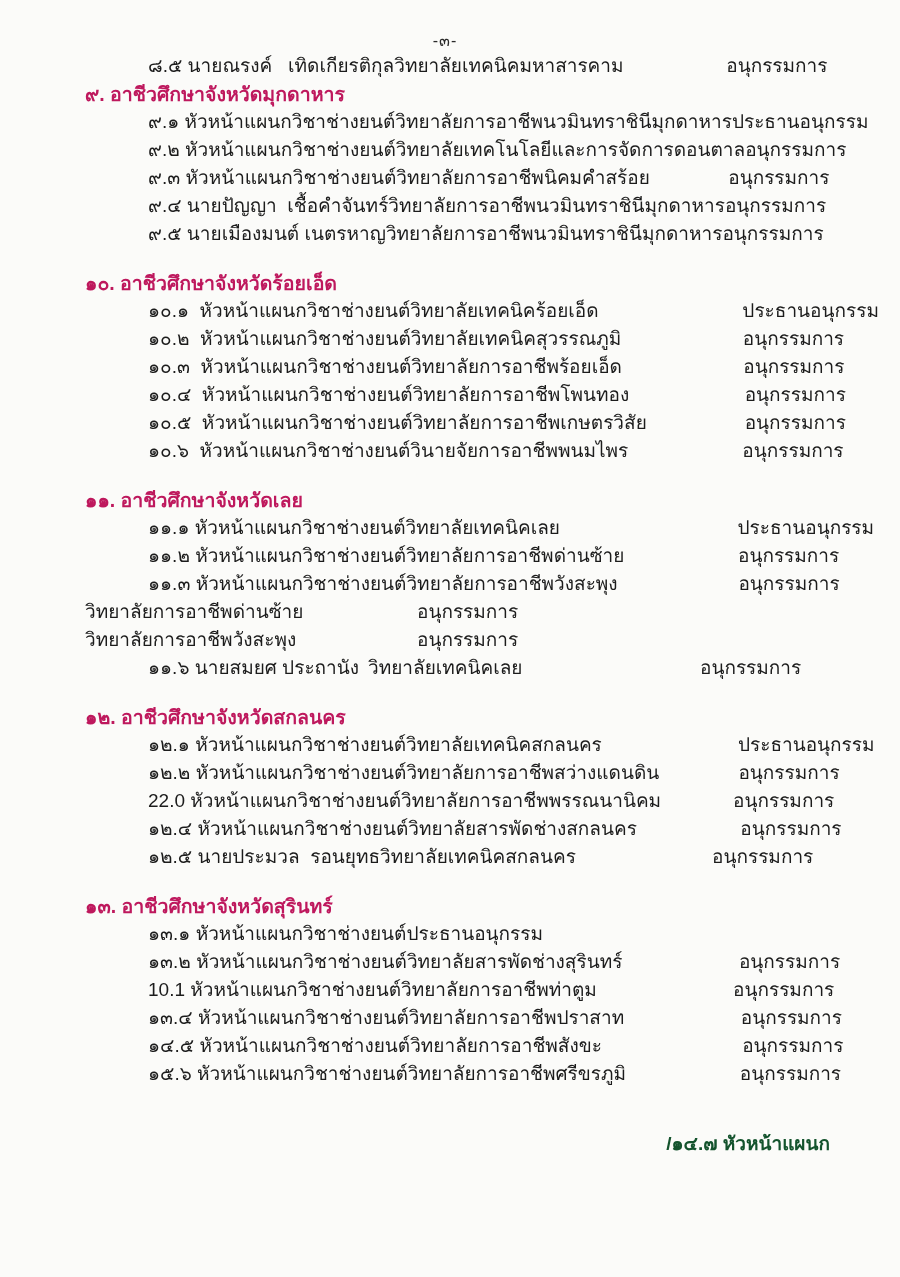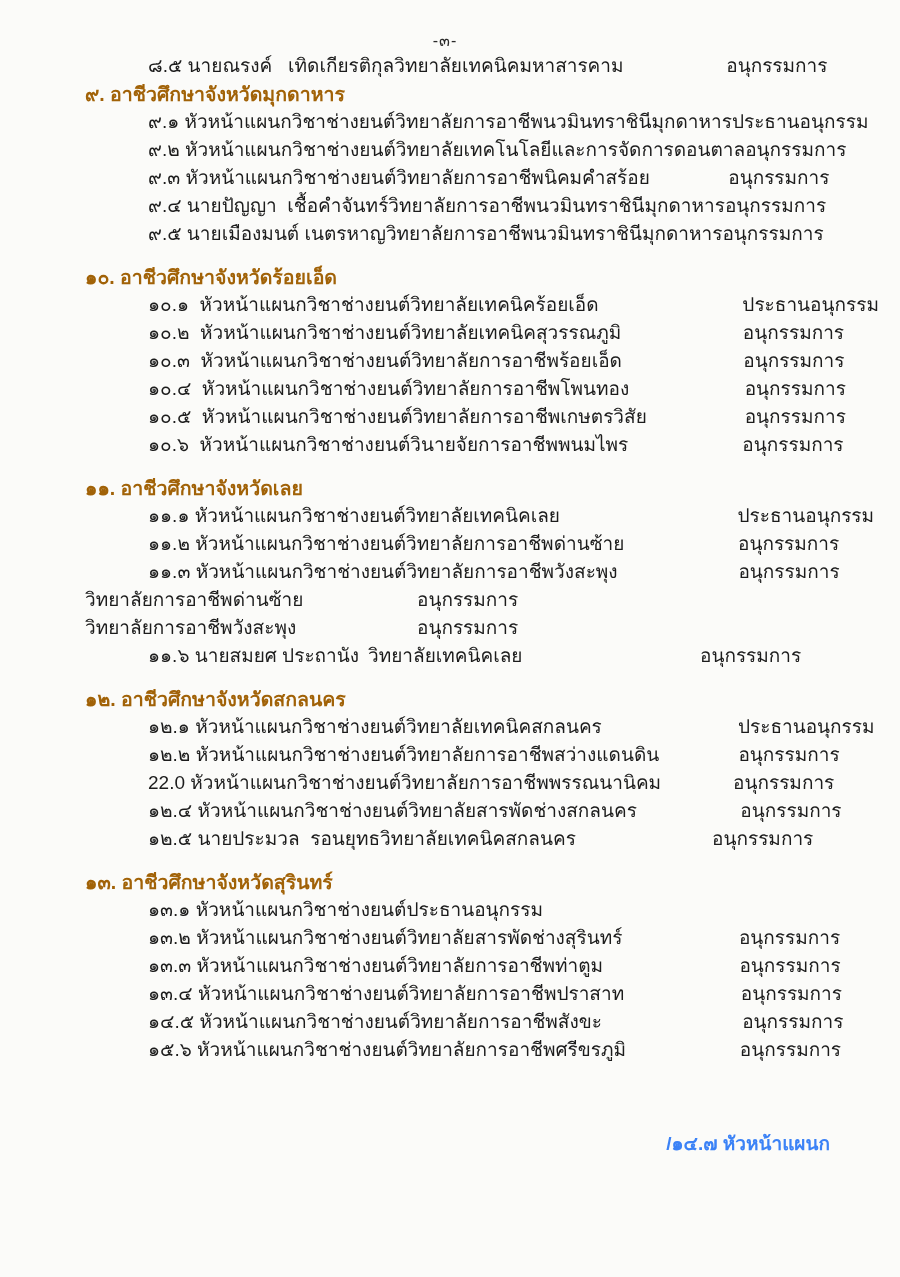--- a/index.html
+++ b/index.html
@@ -35,31 +35,31 @@
     white-space:pre;
   }
   .row .c1{flex:0 0 220px;padding-left:63px;box-sizing:content-box;}
   .row .c2{flex:0 0 332px;}
   .row .c3{flex:1 1 auto;}
   .section-title{
     font-weight:bold;
     font-size:19.5px;
     line-height:28px;
     white-space:pre;
-    color:#a16207;
+    color:#be185d;
   }
-  .section-title.gap{margin-top:15px;}
+  .section-title.gap{margin-top:21px;}
   .catchword{
     position:absolute;
     top:1128px;
     right:70px;
     font-size:19px;
     font-weight:bold;
     white-space:pre;
-    color:#3b82f6;
+    color:#14532d;
   }
 </style>
 </head>
 <body>
 
 <div class="page">
   <div class="page-number">-๓-</div>
 
   <div class="doc-body" id="doc-body">
       <div class="row"><div class="c1">๘.๕ นายณรงค์   เทิดเกียรติกุล</div><div class="c2">วิทยาลัยเทคนิคมหาสารคาม</div><div class="c3">อนุกรรมการ</div></div>
@@ -85,20 +85,20 @@
       <div class="row"><div class="c1">๑๑.๖ นายสมยศ ประถานัง</div><div class="c2">วิทยาลัยเทคนิคเลย</div><div class="c3">อนุกรรมการ</div></div>
       <div class="section-title gap">๑๒. อาชีวศึกษาจังหวัดสกลนคร</div>
       <div class="row"><div class="c1">๑๒.๑ หัวหน้าแผนกวิชาช่างยนต์</div><div class="c2">วิทยาลัยเทคนิคสกลนคร</div><div class="c3">ประธานอนุกรรม</div></div>
       <div class="row"><div class="c1">๑๒.๒ หัวหน้าแผนกวิชาช่างยนต์</div><div class="c2">วิทยาลัยการอาชีพสว่างแดนดิน</div><div class="c3">อนุกรรมการ</div></div>
       <div class="row"><div class="c1">22.0 หัวหน้าแผนกวิชาช่างยนต์</div><div class="c2">วิทยาลัยการอาชีพพรรณนานิคม</div><div class="c3">อนุกรรมการ</div></div>
       <div class="row"><div class="c1">๑๒.๔ หัวหน้าแผนกวิชาช่างยนต์</div><div class="c2">วิทยาลัยสารพัดช่างสกลนคร</div><div class="c3">อนุกรรมการ</div></div>
       <div class="row"><div class="c1">๑๒.๕ นายประมวล  รอนยุทธ</div><div class="c2">วิทยาลัยเทคนิคสกลนคร</div><div class="c3">อนุกรรมการ</div></div>
       <div class="section-title gap">๑๓. อาชีวศึกษาจังหวัดสุรินทร์</div>
       <div class="row"><div class="c1">๑๓.๑ หัวหน้าแผนกวิชาช่างยนต์</div><div class="c3">ประธานอนุกรรม</div></div>
       <div class="row"><div class="c1">๑๓.๒ หัวหน้าแผนกวิชาช่างยนต์</div><div class="c2">วิทยาลัยสารพัดช่างสุรินทร์</div><div class="c3">อนุกรรมการ</div></div>
-      <div class="row"><div class="c1">๑๓.๓ หัวหน้าแผนกวิชาช่างยนต์</div><div class="c2">วิทยาลัยการอาชีพท่าตูม</div><div class="c3">อนุกรรมการ</div></div>
+      <div class="row"><div class="c1">10.1 หัวหน้าแผนกวิชาช่างยนต์</div><div class="c2">วิทยาลัยการอาชีพท่าตูม</div><div class="c3">อนุกรรมการ</div></div>
       <div class="row"><div class="c1">๑๓.๔ หัวหน้าแผนกวิชาช่างยนต์</div><div class="c2">วิทยาลัยการอาชีพปราสาท</div><div class="c3">อนุกรรมการ</div></div>
       <div class="row"><div class="c1">๑๔.๕ หัวหน้าแผนกวิชาช่างยนต์</div><div class="c2">วิทยาลัยการอาชีพสังขะ</div><div class="c3">อนุกรรมการ</div></div>
       <div class="row"><div class="c1">๑๕.๖ หัวหน้าแผนกวิชาช่างยนต์</div><div class="c2">วิทยาลัยการอาชีพศรีขรภูมิ</div><div class="c3">อนุกรรมการ</div></div>
     </div>
 
   <div class="catchword">/๑๔.๗ หัวหน้าแผนก</div>
 </div>
 
 </body></html>

